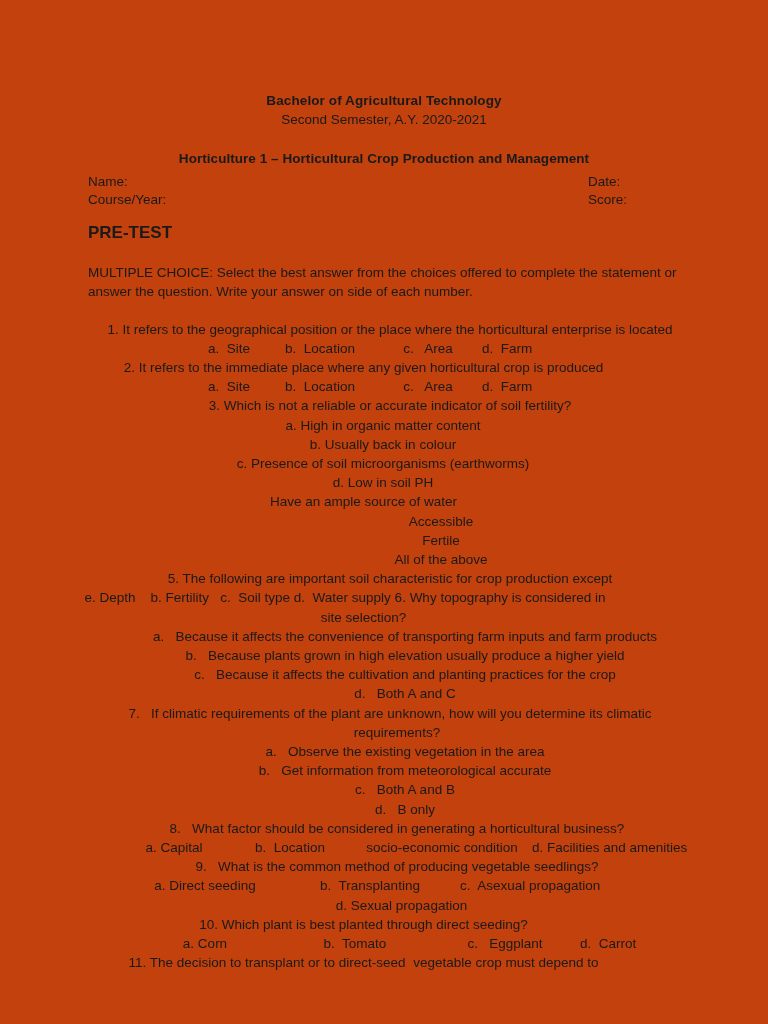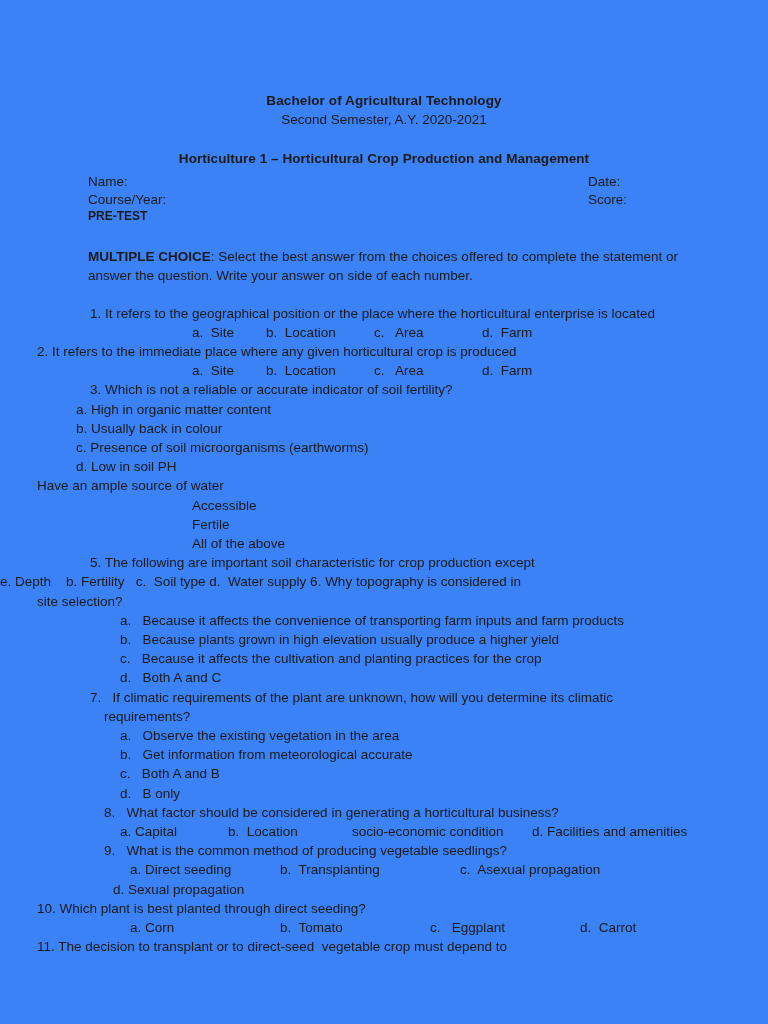--- a/index.html
+++ b/index.html
@@ -14,21 +14,21 @@
     font-family: "Liberation Sans", sans-serif;
     color: #1a1a1a;
     -webkit-font-smoothing: antialiased;
     overflow: hidden;
   }
 
   .page {
     position: relative;
     width: 768px;
     height: 1024px;
-    background: #3b82f6;
+    background: #c2410c;
     box-sizing: border-box;
     padding: 0;
   }
 
   
   .doc-header {
     padding-top: 92px;
     text-align: center;
   }
   .doc-title {
@@ -66,44 +66,45 @@
   }
   .field-left, .field-right {
     white-space: pre;
   }
   .field-right {
     width: 100px;
     text-align: left;
   }
   .pretest-label {
     font-weight: bold;
-    font-size: 12px;
+    font-size: 17px;
     line-height: 17.5px;
     padding-left: 88px;
-    margin-top: 0;
+    margin-top: 16px;
   }
 
   
   .instructions {
     margin-top: 21px;
     padding-left: 88px;
     padding-right: 82px;
     font-size: 13.5px;
     line-height: 19.5px;
   }
   .instructions b {
-    font-weight: bold;
+    font-weight: normal;
   }
 
   
   .questions {
     margin-top: 18px;
     font-size: 13.5px;
     line-height: 19.2px;
     padding-right: 78px;
+    text-align: center;
   }
   .q-line {
     white-space: pre-wrap;
   }
 
   
   .i-90  { padding-left: 90px; }
   .i-88  { padding-left: 37px; }
   .i-104 { padding-left: 104px; }
   .i-110 { }

